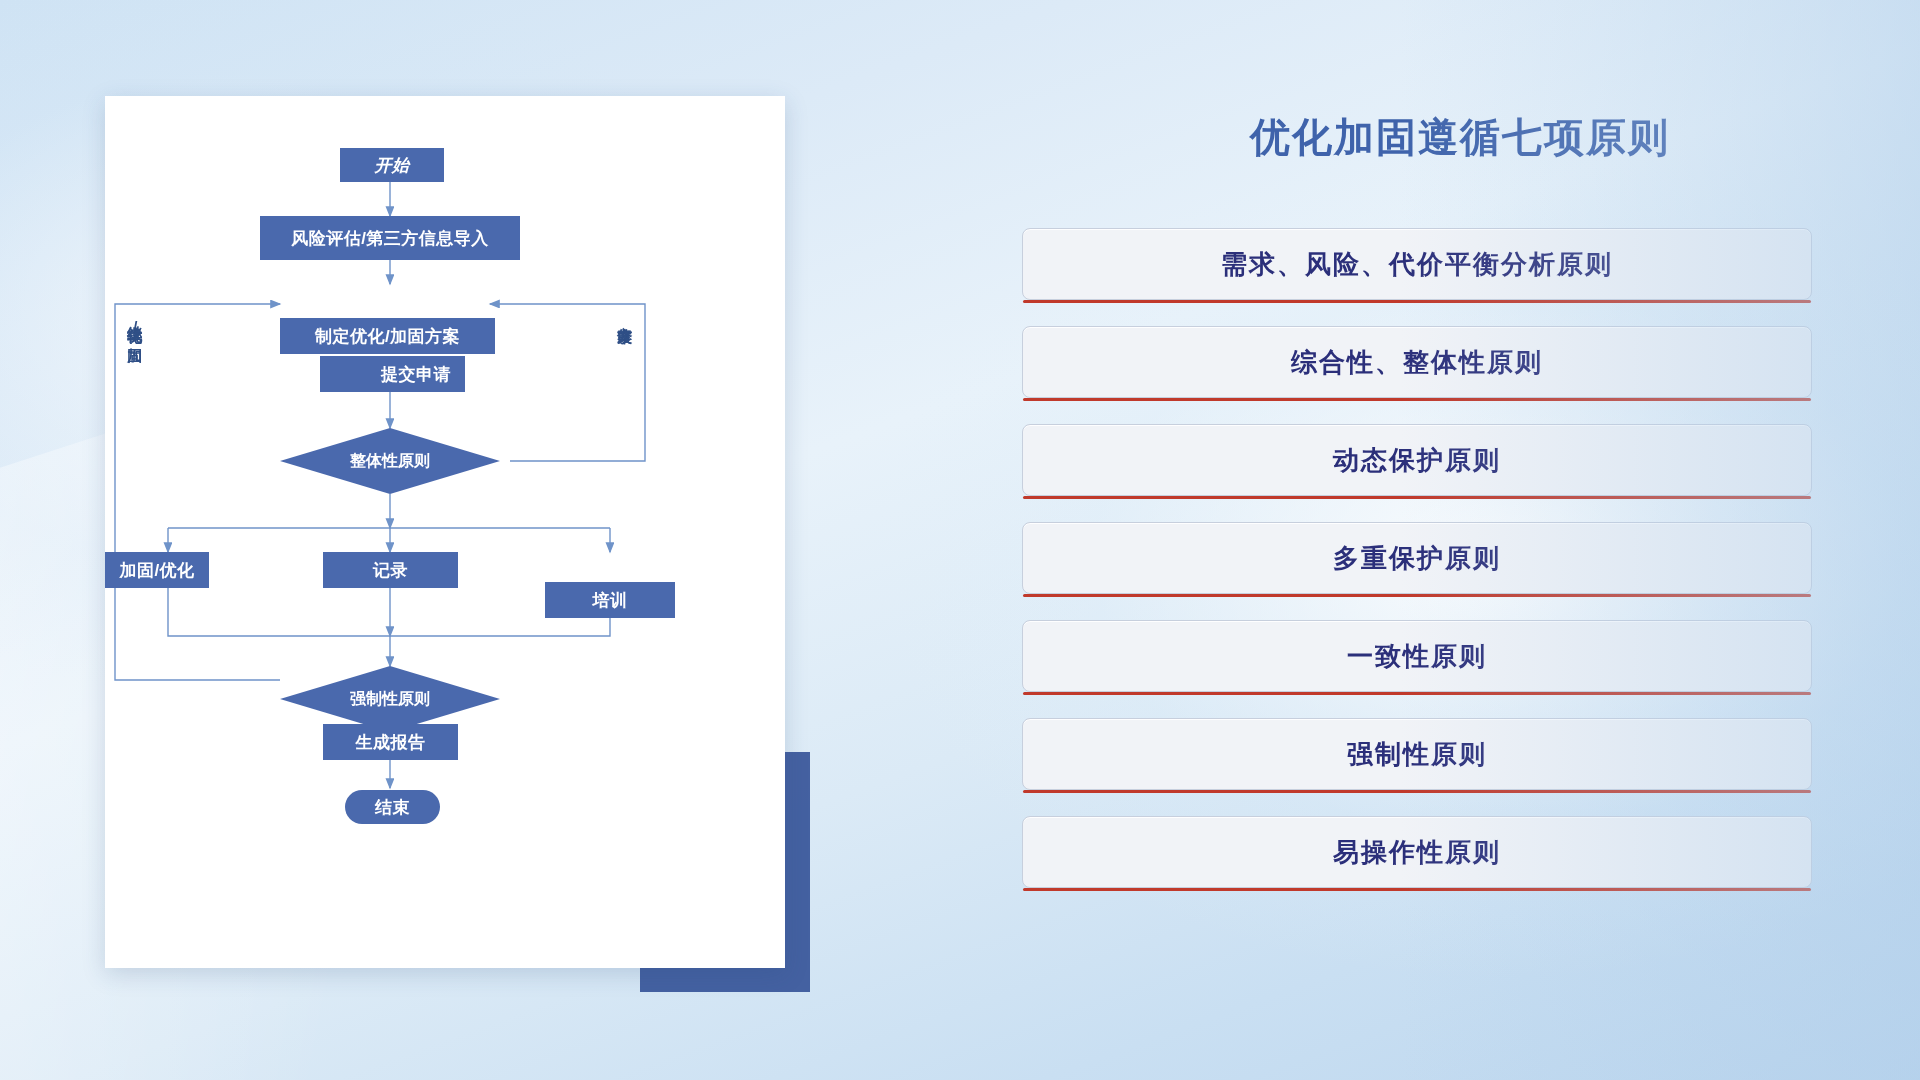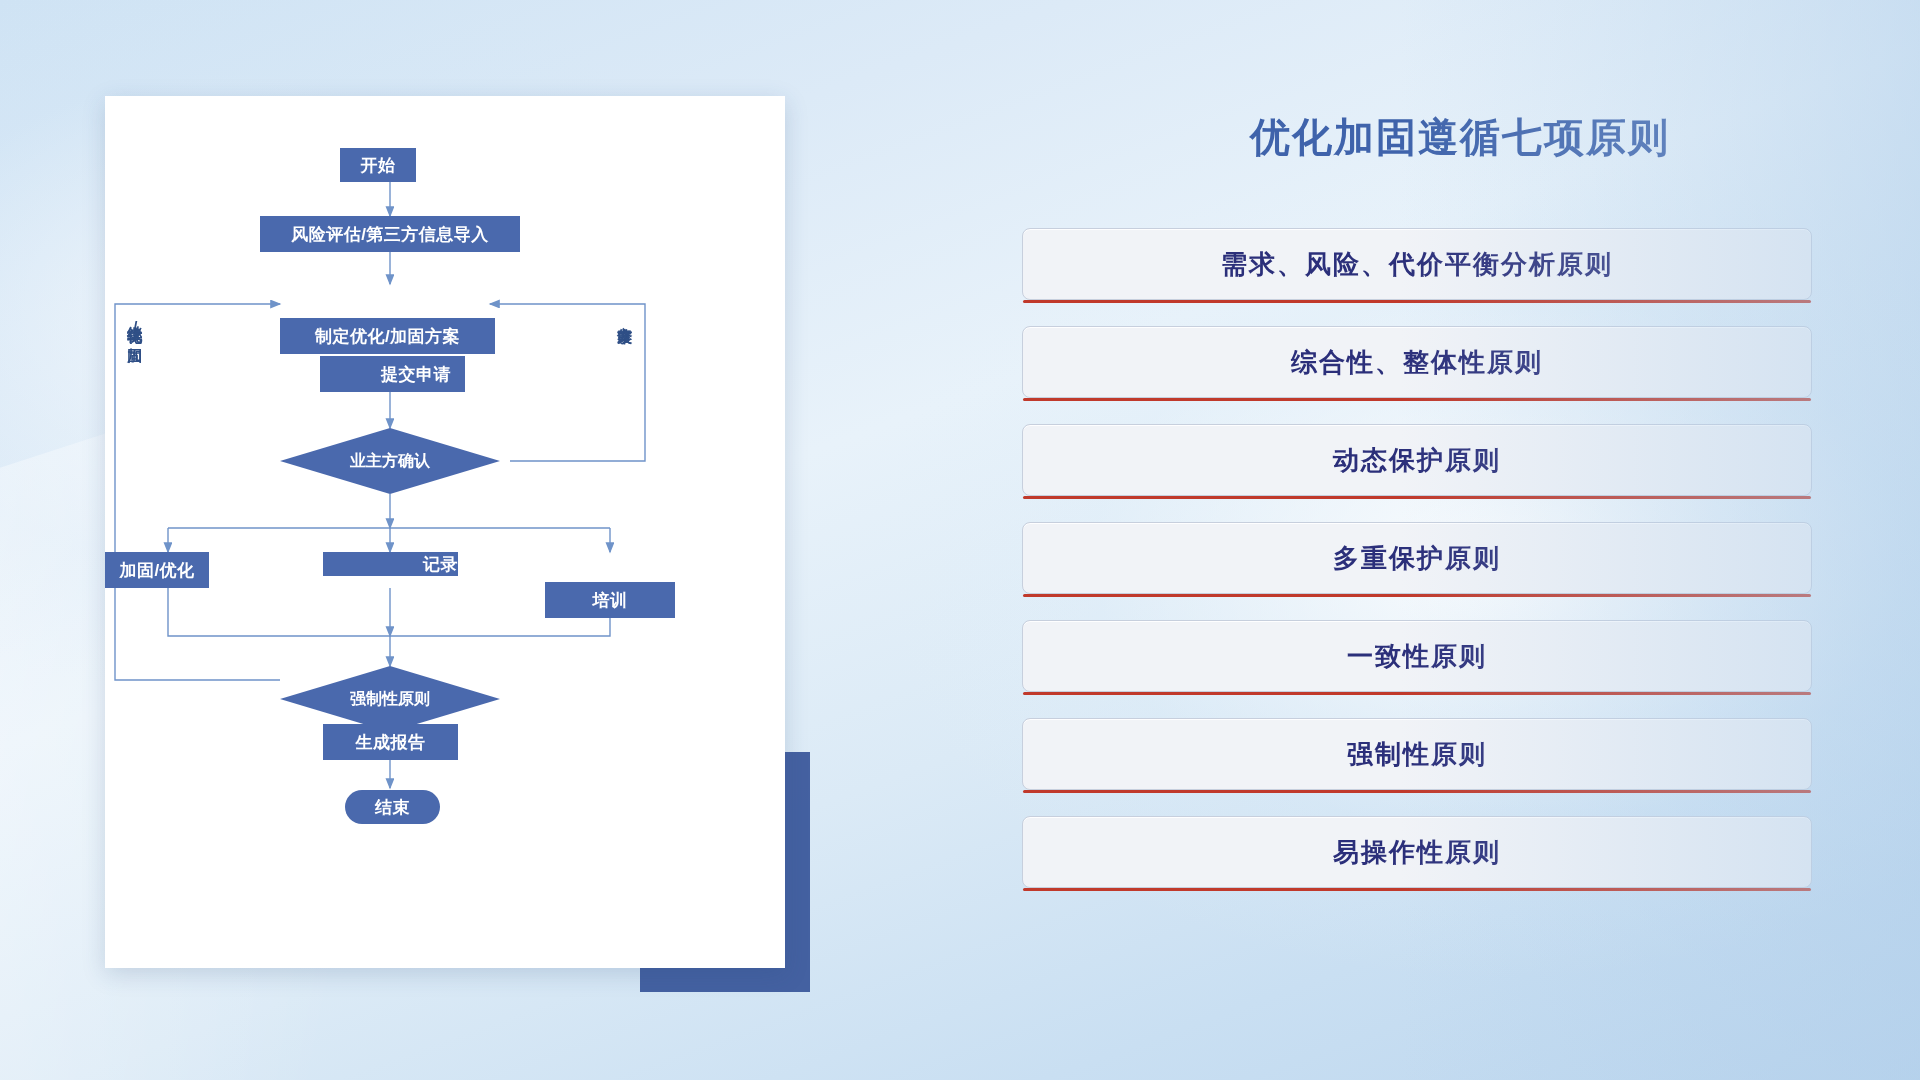--- a/index.html
+++ b/index.html
@@ -145,45 +145,45 @@
 
           <path d="M175,584 L10,584 L10,208 L175,208"></path>
         </g>
 
         <g stroke="#6f93c9" stroke-width="1.4" fill="none">
           <path d="M63,432 L505,432"></path>
           <path d="M63,492 L63,540 L505,540 L505,492"></path>
         </g>
       </svg>
 
-      <div class="node" style="left:235px; top:52px; width:76px; height:34px;">
+      <div class="node" style="left:235px; top:52px; width:104px; height:34px;font-style:italic;">
         <span>开始</span>
       </div>
 
-      <div class="node" style="left:155px; top:120px; width:260px; height:36px;">
+      <div class="node" style="left:155px; top:120px; width:260px; height:44px;">
         <span>风险评估/第三方信息导入</span>
       </div>
 
       <div class="node" style="left:175px; top:190px; width:215px; height:36px;margin-top:32px;">
         <span>制定优化/加固方案</span>
       </div>
 
       <div class="node" style="left:215px; top:260px; width:145px; height:36px;padding-left:47px;">
         <span>提交申请</span>
       </div>
 
       <div class="diamond" style="left:175px; top:332px; width:220px; height:66px;">
-        <span>业主方确认</span>
+        <span>整体性原则</span>
       </div>
 
       <div class="node" style="left:0px; top:456px; width:104px; height:36px;">
         <span>加固/优化</span>
       </div>
 
-      <div class="node" style="left:218px; top:456px; width:135px; height:24px;justify-content:flex-end;">
+      <div class="node" style="left:218px; top:456px; width:135px; height:36px;">
         <span>记录</span>
       </div>
 
       <div class="node" style="left:440px; top:456px; width:130px; height:36px;margin-top:30px;">
         <span>培训</span>
       </div>
 
       <div class="diamond" style="left:175px; top:570px; width:220px; height:66px;">
         <span>强制性原则</span>
       </div>

